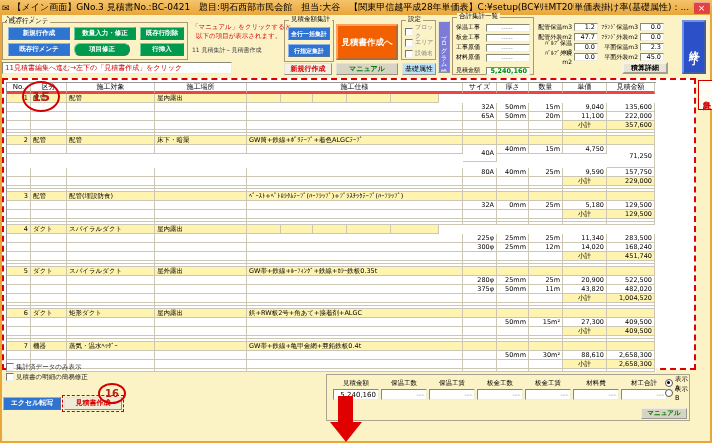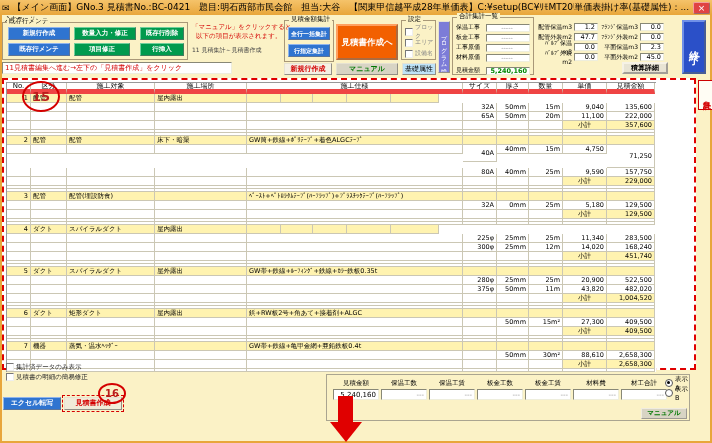--- a/index.html
+++ b/index.html
@@ -26,21 +26,21 @@
   .radio.on:after{content:"";position:absolute;left:1px;top:1px;width:3px;height:3px;border-radius:50%;background:#000;}
   
   .tablewrap{position:absolute;left:2px;top:78px;width:694px;height:292px;background:#fff;border:2px dashed #E00000;box-sizing:border-box;}
   .grid{position:absolute;left:2px;top:2px;width:650px;border-left:1px solid #999;border-top:1px solid #999;box-sizing:border-box;background:#fff;}
   .trow{display:flex;}
   .tc{box-sizing:border-box;border-right:1px solid #CBC7B4;border-bottom:1px solid #CBC7B4;font-size:6.5px;line-height:1;
     display:flex;align-items:center;overflow:hidden;white-space:nowrap;}
   .tc.num{justify-content:flex-end;padding-right:2px;}
   .tc.txt{justify-content:flex-start;padding-left:2px;}
   .tc.ctr{justify-content:center;}
-  .th .tc{border-bottom:5px solid #ef4444;font-size:7px;}
+  .th .tc{border-bottom:3px solid #ef4444;font-size:7px;}
   .yellow{background:#FFF3B0;}
   
   .anncircle{position:absolute;border:2px solid #D40000;border-radius:50%;color:#b91c1c;font-weight:bold;
     display:flex;align-items:center;justify-content:center;background:transparent;z-index:30;}
   .redarrow-stem{position:absolute;left:338px;top:396px;width:15px;height:27px;background:#E00000;z-index:30;}
   .redarrow-head{position:absolute;left:330px;top:422px;width:0;height:0;border-left:16px solid transparent;border-right:16px solid transparent;border-top:20px solid #E00000;z-index:30;}
   .sidetab{position:absolute;left:698px;top:80px;width:13px;height:28px;background:#FFFDF4;border:1px solid #C00;
     color:#D40000;font-size:8px;font-weight:bold;writing-mode:vertical-rl;text-orientation:upright;display:flex;align-items:center;justify-content:center;z-index:20;}
   
   .sumpanel{position:absolute;left:326px;top:374px;width:364px;height:47px;border:1px solid #AAa590;background:#FBF2C6;box-sizing:border-box;}
@@ -73,21 +73,21 @@
 <div class="frame"></div>
 
 <div class="tinytext" style="left:5px;top:16px;font-size:6px;">入力モード</div>
 
 <div class="groupbox" style="left:2px;top:22px;width:186px;height:38px;">
   <span class="glabel">既存行メンテ</span>
   <div style="position:absolute;left:0;top:0;width:100%;height:100%;">
       <div class="btn btn-blue" style="left: 5px; top: 4px; width: 62px; height: 13px; font-size: 6.5px;">新規行作成</div>
       <div class="btn btn-blue" style="left: 5px; top: 20px; width: 62px; height: 13px; font-size: 6.5px;">既存行メンテ</div>
       <div class="btn btn-green" style="left: 71px; top: 4px; width: 62px; height: 13px; font-size: 6.5px;">数量入力・修正</div>
-      <div class="btn btn-green" style="left: 71px; top: 20px; width: 56px; height: 13px; font-size: 6.5px;">項目修正</div>
+      <div class="btn btn-green" style="left: 71px; top: 20px; width: 56px; height: 13px; font-size: 6.5px; border-radius: 6px;">項目修正</div>
       <div class="btn btn-green" style="left: 137px; top: 4px; width: 44px; height: 13px; font-size: 6.5px;">既存行削除</div>
       <div class="btn btn-green" style="left: 137px; top: 20px; width: 44px; height: 13px; font-size: 6.5px;">行挿入</div>
     </div>
 </div>
 
 <div style="position:absolute;left:2px;top:62px;width:230px;height:12px;background:#fff;border:1px solid;border-color:#887 #EED #EED #887;box-sizing:border-box;color:#D40000;font-size:7px;line-height:10px;padding-left:2px;white-space:nowrap;overflow:hidden;">11見積書編集へ進む→左下の「見積書作成」をクリック</div>
 
 <div class="tinytext" style="left:192px;top:24px;color:#D40000;font-size:6.5px;">「マニュアル」をクリックすると</div>
 <div class="tinytext" style="left:196px;top:33px;color:#D40000;font-size:6.5px;">以下の項目が表示されます。</div>
 <div class="tinytext" style="left:192px;top:47px;color:#444;font-size:6px;">11 見積集計～見積書作成</div>

